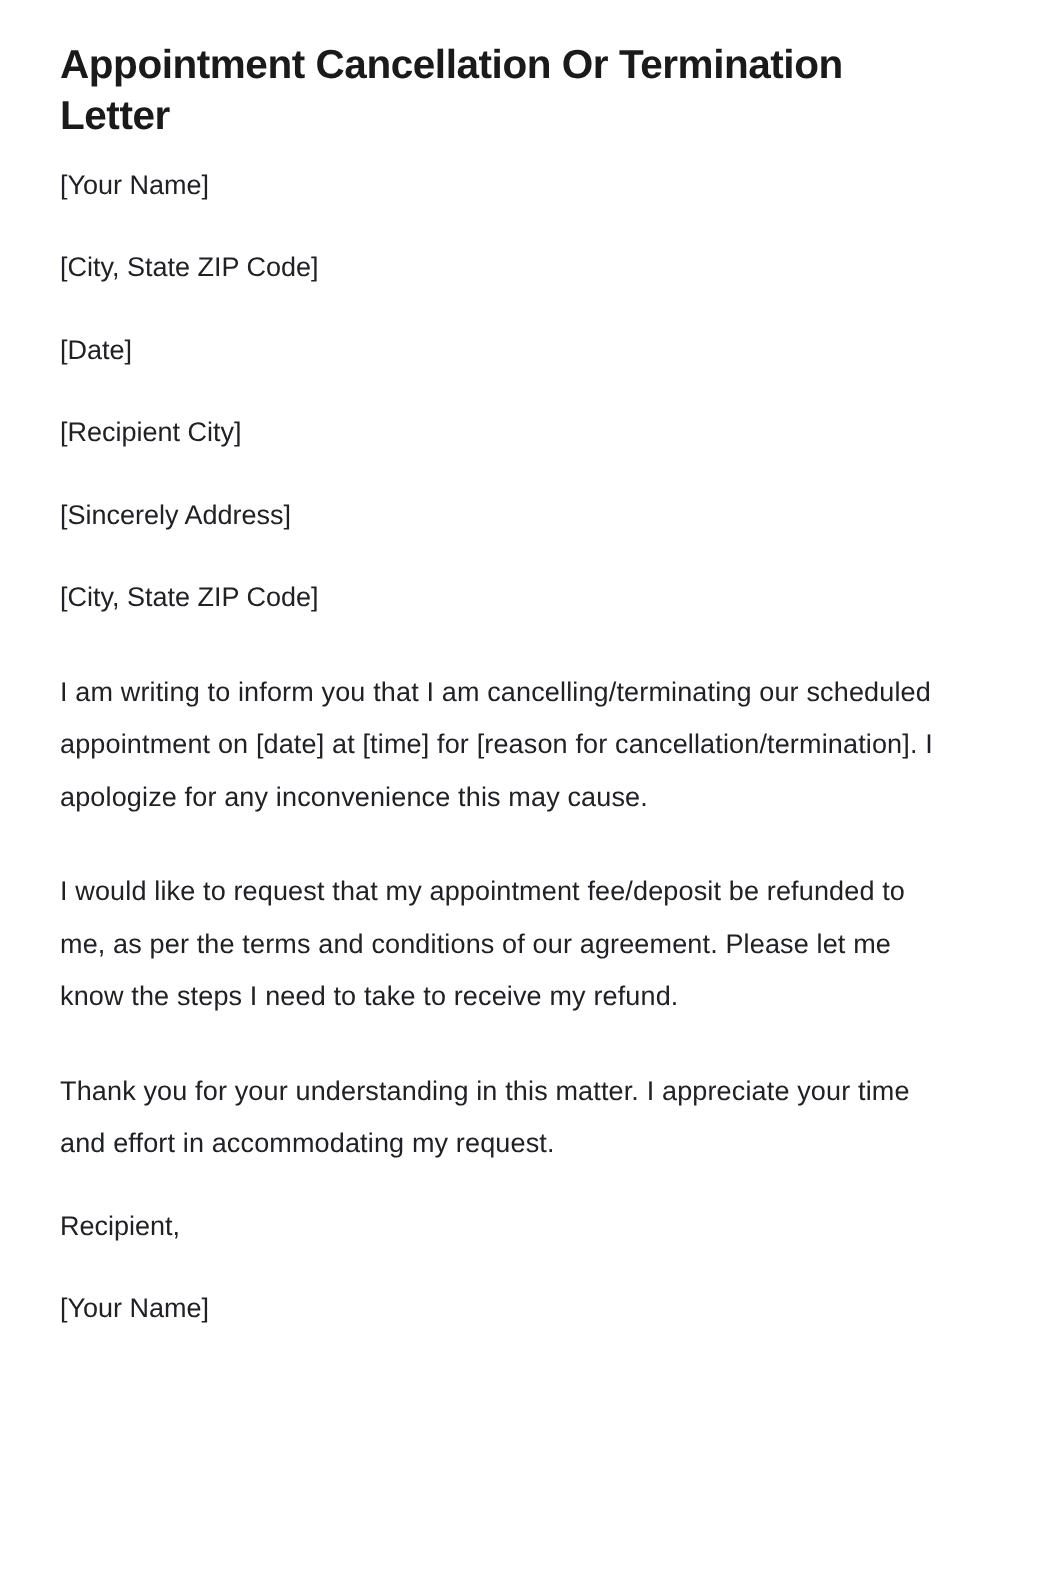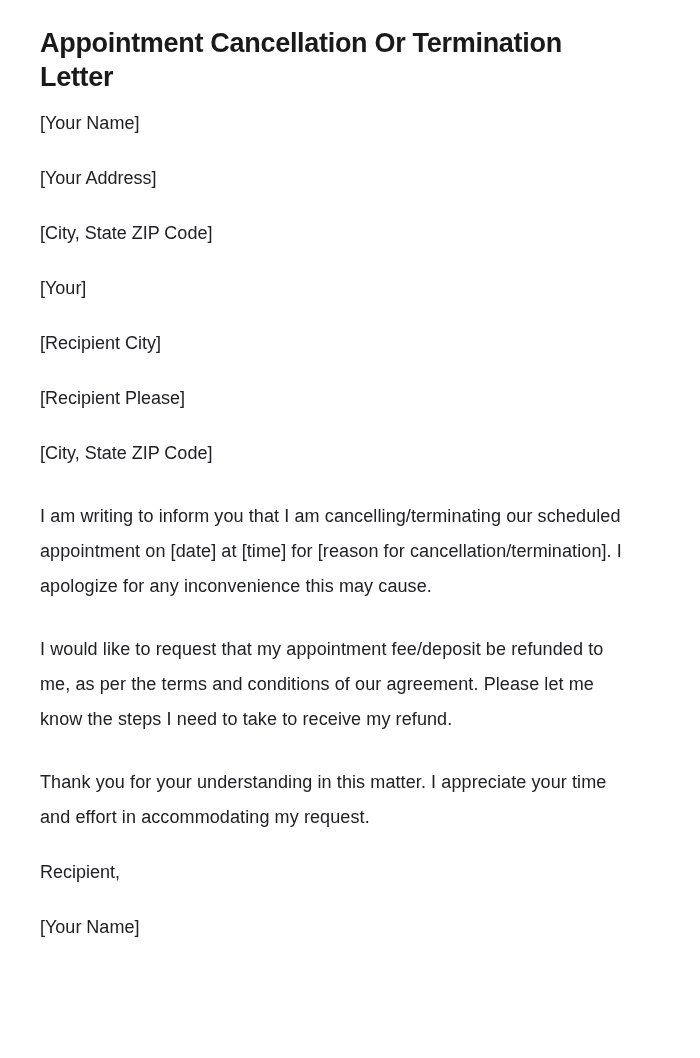--- a/index.html
+++ b/index.html
@@ -44,29 +44,28 @@
 </style>
 </head>
 <body>
 
 <div class="page">
 
   <h1 class="letter-title">Appointment Cancellation Or Termination Letter</h1>
 
   <p class="line">[Your Name]</p>
 
-  <p class="line">[Your Address]</p>
 
   <p class="line">[City, State ZIP Code]</p>
 
-  <p class="line">[Your]</p>
+  <p class="line">[Date]</p>
 
   <p class="line">[Recipient City]</p>
 
-  <p class="line">[Recipient Please]</p>
+  <p class="line">[Sincerely Address]</p>
 
   <p class="line">[City, State ZIP Code]</p>
 
 
   <p class="paragraph">I am writing to inform you that I am cancelling/terminating our scheduled appointment on [date] at [time] for [reason for cancellation/termination]. I apologize for any inconvenience this may cause.</p>
 
   <p class="paragraph">I would like to request that my appointment fee/deposit be refunded to me, as per the terms and conditions of our agreement. Please let me know the steps I need to take to receive my refund.</p>
 
   <p class="paragraph">Thank you for your understanding in this matter. I appreciate your time and effort in accommodating my request.</p>
 

